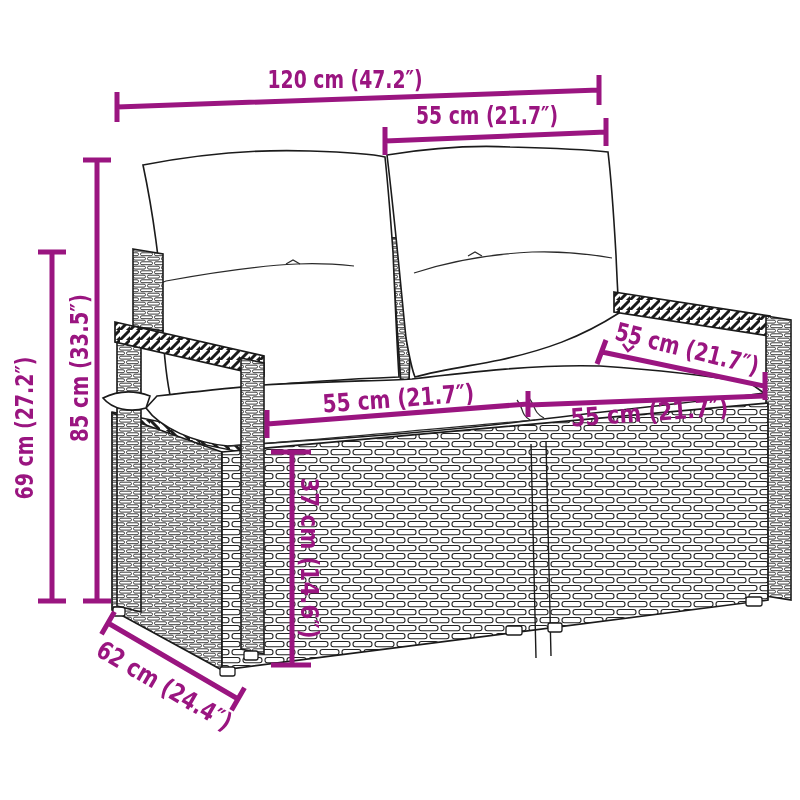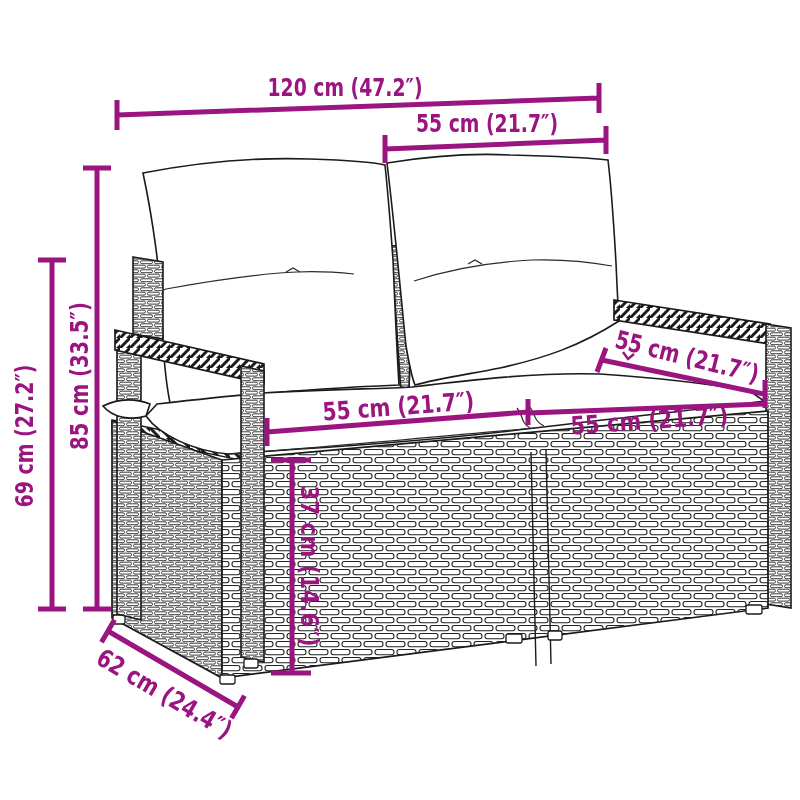--- a/index.html
+++ b/index.html
@@ -1,16 +1,16 @@
 <!DOCTYPE html>
 <html><head>
 <meta charset="utf-8">
 <style>
   html,body{margin:0;padding:0;background:#ffffff;}
-  .stage{width:800px;height:764px;position:relative;background:#fff;overflow:hidden;margin-top:8px;}
+  .stage{width:800px;height:764px;position:relative;background:#fff;overflow:hidden;}
   svg{display:block;}
   .outline{fill:#ffffff;stroke:#1b1b1b;stroke-width:1.6;}
   .thin{fill:none;stroke:#1b1b1b;stroke-width:1.4;}
   .soft{fill:none;stroke:#2a2a2a;stroke-width:1.2;}
   .dimline{stroke:#9A1580;stroke-width:5;fill:none;stroke-linecap:butt;}
   .dim-label{font-family:"DejaVu Sans","Liberation Sans",sans-serif;font-weight:700;font-size:25px;fill:#9A1580;}
 </style>
 </head>
 <body>
 

